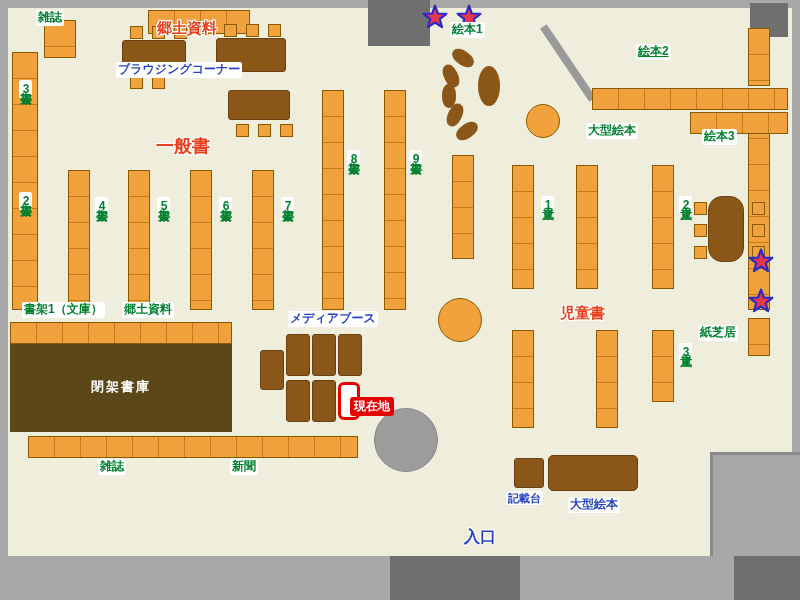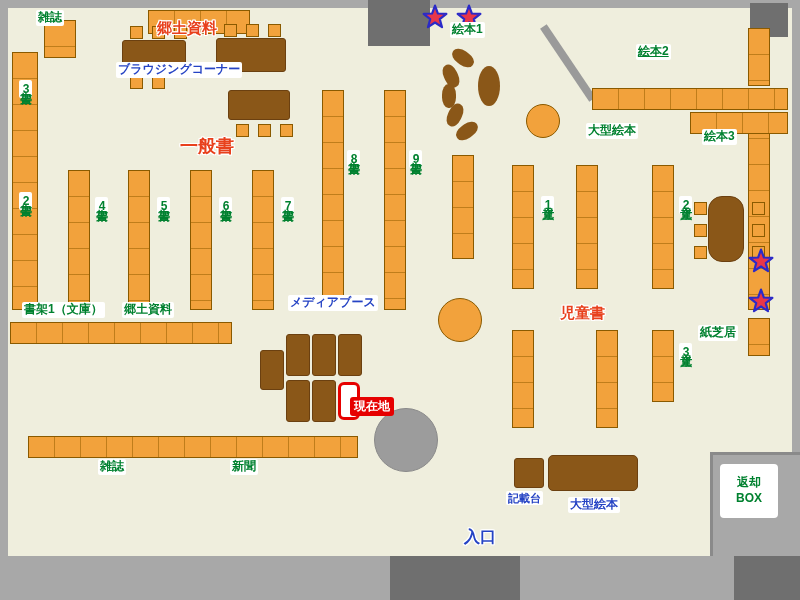--- a/index.html
+++ b/index.html
@@ -43,20 +43,23 @@
   <div class="floor" style="left:8px;top:8px;width:784px;height:548px;"></div>
 
   <div class="wall-dark" style="left:368px;top:0;width:62px;height:46px;"></div>
   <div class="wall-dark" style="left:750px;top:3px;width:38px;height:34px;"></div>
   <div class="wall-dark" style="left:390px;top:556px;width:130px;height:44px;"></div>
   <div class="wall-dark" style="left:734px;top:556px;width:66px;height:44px;"></div>
   <div class="diag" style="left:564px;top:19px;width:8px;height:88px;"></div>
   <div class="zone-gray" style="left:710px;top:452px;width:90px;height:104px;"></div>
   <div class="pillar" style="left:374px;top:408px;width:64px;height:64px;"></div>
 
+  <div class="room" style="left:10px;top:342px;width:222px;height:90px;">
+    <span>閉架書庫</span>
+  </div>
 
   <div class="shelf v" style="left:44px;top:20px;width:32px;height:38px;"></div>
   <div class="shelf h" style="left:148px;top:10px;width:102px;height:24px;"></div>
   <div class="shelf v" style="left:12px;top:52px;width:26px;height:258px;"></div>
   <div class="shelf h" style="left:10px;top:322px;width:222px;height:22px;"></div>
 
   <div class="shelf v" style="left:68px;top:170px;width:22px;height:140px;"></div>
   <div class="shelf v" style="left:128px;top:170px;width:22px;height:140px;"></div>
   <div class="shelf v" style="left:190px;top:170px;width:22px;height:140px;"></div>
   <div class="shelf v" style="left:252px;top:170px;width:22px;height:140px;"></div>
@@ -115,62 +118,58 @@
   <div class="tbl" style="left:286px;top:334px;width:24px;height:42px;"></div>
   <div class="tbl" style="left:312px;top:334px;width:24px;height:42px;"></div>
   <div class="tbl" style="left:338px;top:334px;width:24px;height:42px;"></div>
   <div class="tbl" style="left:286px;top:380px;width:24px;height:42px;"></div>
   <div class="tbl" style="left:312px;top:380px;width:24px;height:42px;"></div>
   <div class="booth-hl" style="left:338px;top:382px;width:22px;height:38px;"></div>
 
   <div class="tbl" style="left:514px;top:458px;width:30px;height:30px;"></div>
   <div class="tbl" style="left:548px;top:455px;width:90px;height:36px;border-radius:5px;"></div>
 
-  <div class="retbox green" style="left:720px;top:464px;width:58px;height:54px;">
-    <span>返却</span>
-    <span>BOX</span>
-  </div>
 
   <svg class="star" style="left:422px;top:4px;" viewBox="0 0 24 24">
       <polygon points="12,1.5 14.7,8.8 22.5,9.1 16.4,13.9 18.5,21.4 12,17.1 5.5,21.4 7.6,13.9 1.5,9.1 9.3,8.8"></polygon>
     </svg>
   <svg class="star" style="left:456px;top:4px;" viewBox="0 0 24 24">
       <polygon points="12,1.5 14.7,8.8 22.5,9.1 16.4,13.9 18.5,21.4 12,17.1 5.5,21.4 7.6,13.9 1.5,9.1 9.3,8.8"></polygon>
     </svg>
   <svg class="star" style="left:748px;top:248px;" viewBox="0 0 24 24">
       <polygon points="12,1.5 14.7,8.8 22.5,9.1 16.4,13.9 18.5,21.4 12,17.1 5.5,21.4 7.6,13.9 1.5,9.1 9.3,8.8"></polygon>
     </svg>
   <svg class="star" style="left:748px;top:288px;" viewBox="0 0 24 24">
       <polygon points="12,1.5 14.7,8.8 22.5,9.1 16.4,13.9 18.5,21.4 12,17.1 5.5,21.4 7.6,13.9 1.5,9.1 9.3,8.8"></polygon>
     </svg>
 
   <div class="lbl green" style="left:36px;top:10px;">雑誌</div>
   <div class="halo red" style="left:157px;top:19px;">郷土資料</div>
   <div class="lbl blue" style="left:116px;top:62px;">ブラウジングコーナー</div>
   <div class="lbl v green" style="left:19px;top:80px;">書架3</div>
   <div class="lbl v green" style="left:19px;top:192px;">書架2</div>
-  <div class="halo red big" style="left:156px;top:134px;margin-left:24px;">一般書</div>
+  <div class="halo red big" style="left:156px;top:134px;">一般書</div>
   <div class="lbl v green" style="left:95px;top:197px;">書架4</div>
   <div class="lbl v green" style="left:157px;top:197px;">書架5</div>
   <div class="lbl v green" style="left:219px;top:197px;">書架6</div>
   <div class="lbl v green" style="left:281px;top:197px;">書架7</div>
   <div class="lbl v green" style="left:347px;top:150px;">書架8</div>
   <div class="lbl v green" style="left:409px;top:150px;">書架9</div>
   <div class="lbl green" style="left:450px;top:22px;">絵本1</div>
   <div class="lbl green" style="left:636px;top:44px;text-decoration:underline;">絵本2</div>
   <div class="lbl green" style="left:702px;top:129px;">絵本3</div>
   <div class="lbl green" style="left:546px;top:123px;margin-left:40px;">大型絵本</div>
   <div class="lbl v green" style="left:541px;top:196px;">児童1</div>
   <div class="lbl v green" style="left:679px;top:196px;">児童2</div>
   <div class="halo red" style="left:560px;top:304px;">児童書</div>
   <div class="lbl green" style="left:698px;top:325px;">紙芝居</div>
   <div class="lbl v green" style="left:679px;top:343px;">児童3</div>
   <div class="lbl green" style="left:22px;top:302px;">書架1（文庫）</div>
   <div class="lbl green" style="left:122px;top:302px;">郷土資料</div>
-  <div class="lbl blue" style="left:288px;top:295px;text-align:right;">メディアブース</div>
+  <div class="lbl blue" style="left:288px;top:311px;text-align:right;">メディアブース</div>
   <div class="marker" style="left:350px;top:397px;font-family:Liberation Serif, serif;">現在地</div>
   <div class="lbl green" style="left:98px;top:459px;">雑誌</div>
   <div class="lbl green" style="left:230px;top:459px;">新聞</div>
   <div class="halo blue" style="left:464px;top:527px;">入口</div>
   <div class="lbl blue s11" style="left:506px;top:491px;">記載台</div>
   <div class="lbl blue" style="left:568px;top:497px;">大型絵本</div>
 
 </div>
 
 </body></html>

